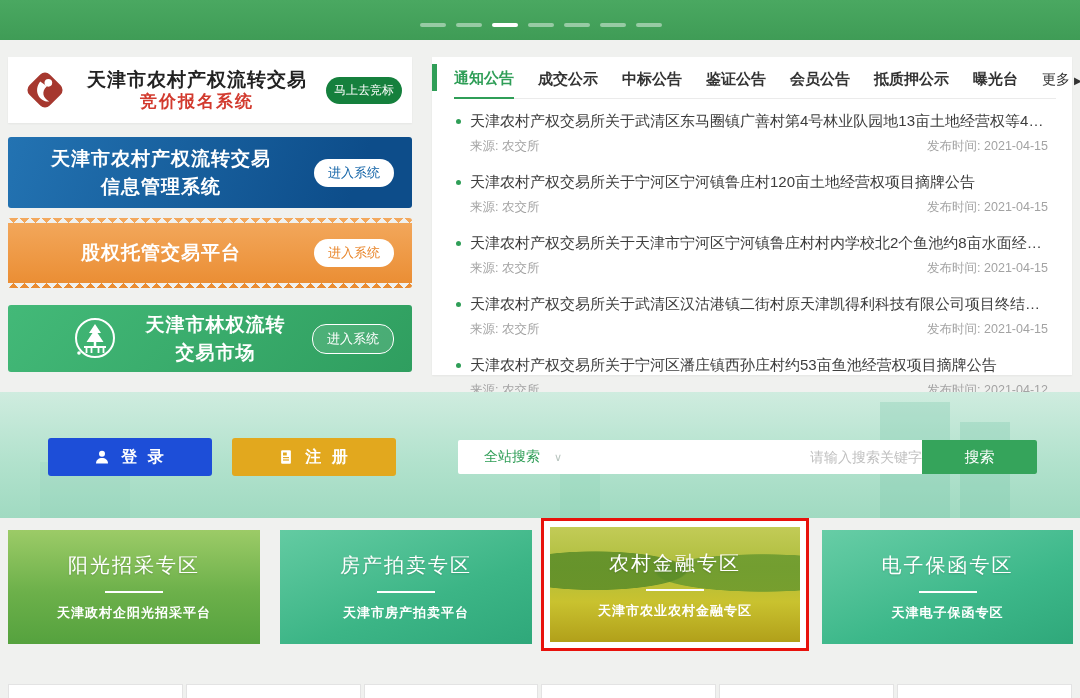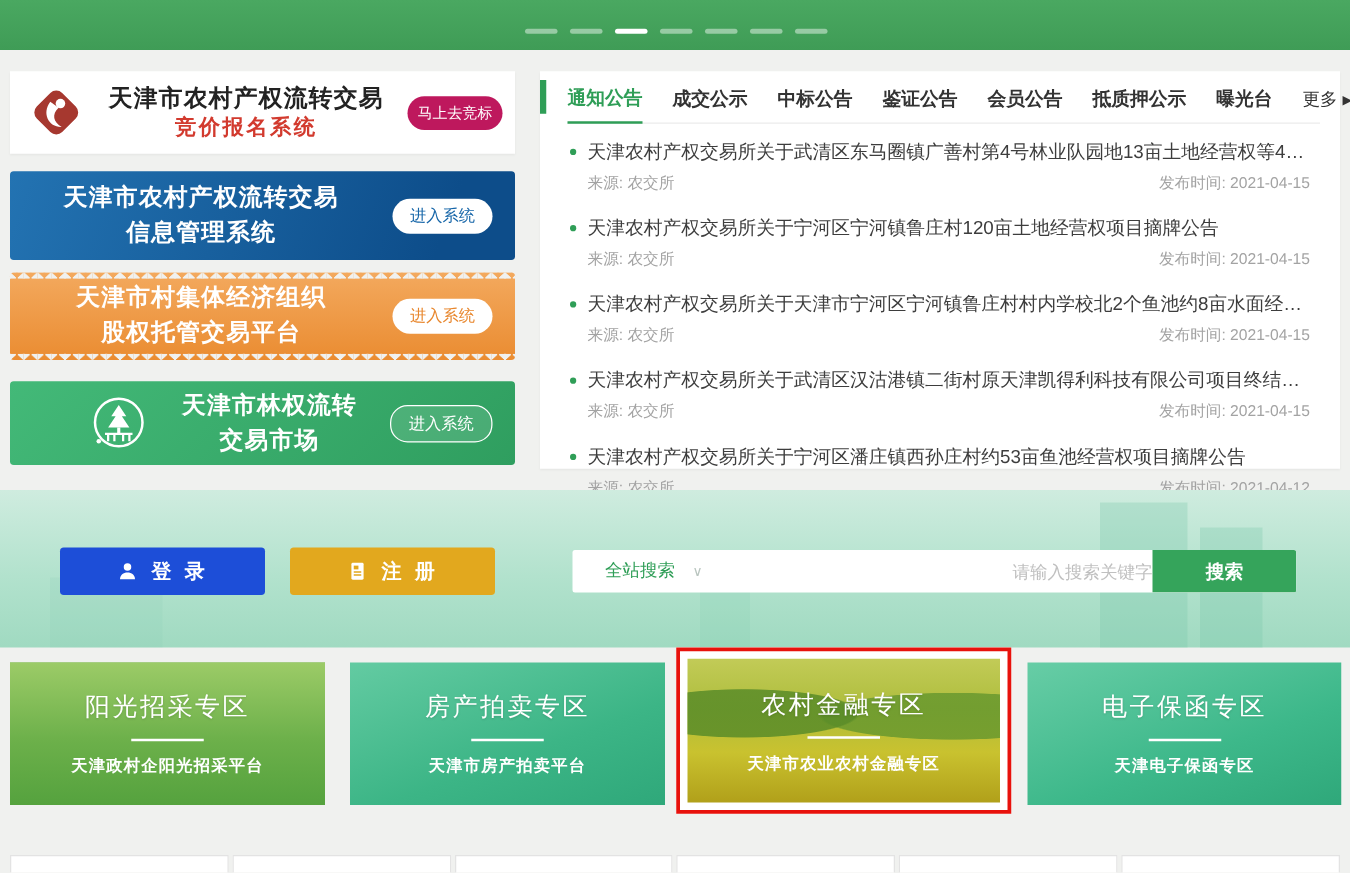--- a/index.html
+++ b/index.html
@@ -13,21 +13,21 @@
   .dash { width:26px; height:4px; border-radius:2px; background:rgba(255,255,255,.45); cursor:pointer; }
   .dash.active { background:#ffffff; }
 
   
   .left-col { position:absolute; left:8px; top:57px; width:404px; }
   .logo-card { background:#fff; height:66px; display:flex; align-items:center; padding:0 10px 0 14px; box-shadow:0 1px 2px rgba(0,0,0,.05); }
   .logo-mark { width:46px; height:46px; flex:0 0 46px; }
   .logo-titles { flex:1; text-align:center; line-height:1.25; }
   .logo-t1 { font-size:19px; font-weight:bold; color:#222; letter-spacing:1px; }
   .logo-t2 { font-size:17px; font-weight:bold; color:#d23a2e; letter-spacing:2px; }
-  .logo-cta { background:#be185d; color:#fff; font-size:12px; padding:5px 8px; border-radius:14px; border:none; cursor:pointer; white-space:nowrap; }
+  .logo-cta { background:#15803d; color:#fff; font-size:12px; padding:5px 8px; border-radius:14px; border:none; cursor:pointer; white-space:nowrap; }
 
   .banner { position:relative; display:flex; align-items:center; border-radius:3px; color:#fff; }
   .banner .b-text { flex:1; text-align:center; line-height:1.45; font-weight:bold; font-size:19px; letter-spacing:1px; }
   .b-btn { border:none; border-radius:14px; font-size:13px; padding:5px 14px; margin-right:18px; cursor:pointer; white-space:nowrap; }
 
   .banner-blue { margin-top:14px; height:71px; background:linear-gradient(110deg,#2373b2 0%,#0d4d8a 85%); }
   .banner-blue .b-btn { background:#fff; color:#1565a8; }
 
   .banner-orange { margin-top:10px; height:70px; background:linear-gradient(180deg,#f3a95e 0%,#ea8c31 100%); }
   .banner-orange::before, .banner-orange::after { content:""; position:absolute; left:0; right:0; height:5px;
@@ -65,21 +65,21 @@
     color:#fff; font-size:16px; font-weight:bold; letter-spacing:3px; display:flex; align-items:center; justify-content:center; gap:10px; cursor:pointer; }
   .btn-login { left:48px; background:#1d4ed8; }
   .btn-register { left:232px; background:#e2a81e; }
   .band-btn svg { width:18px; height:18px; }
 
   .searchbar { position:absolute; left:458px; top:440px; width:579px; height:34px; display:flex; background:#fff; border-radius:2px; overflow:hidden; }
   .scope { display:flex; align-items:center; gap:14px; padding:0 18px 0 26px; font-size:14px; color:#2f9e57; cursor:pointer; white-space:nowrap; }
   .scope .caret { color:#b9c5bf; font-size:11px; }
   .search-input { flex:1; border:none; outline:none; font-size:14px; text-align:right; color:#3b82f6; background:transparent; }
   .search-input::placeholder { color:#c0c0c0; }
-  .search-go { width:115px; border:none; background:#35a45b; color:#fff; font-size:15px; cursor:pointer;font-weight:bold; }
+  .search-go { width:115px; border:none; background:#35a45b; color:#fff; font-size:15px; cursor:pointer; }
 
   
   .zone { position:absolute; top:530px; height:114px; display:flex; flex-direction:column; align-items:center; justify-content:center;
     color:#fff; cursor:pointer; overflow:hidden; }
   .zone .z-title { font-size:20px; font-weight:normal; letter-spacing:2px; text-shadow:0 1px 2px rgba(0,0,0,.15); }
   .zone .z-line { width:58px; height:2px; background:#fff; margin:12px 0 11px; }
   .zone .z-sub { font-size:13px; font-weight:bold; letter-spacing:1px; }
   .hatch { background-image:repeating-linear-gradient(45deg,rgba(255,255,255,.07) 0 2px,transparent 2px 7px); }
   .zone1 { left:8px; width:252px;
     background:linear-gradient(180deg,#9ccb67 0%,#6cb04a 55%,#55a23e 100%),#6cb04a; }
@@ -133,21 +133,20 @@
   <div class="banner banner-blue">
     <span class="b-text">
       <div>天津市农村产权流转交易</div>
       <div>信息管理系统</div>
     </span>
     <button class="b-btn">进入系统</button>
   </div>
 
   <div class="banner banner-orange">
     <span class="b-text">
-      <div>天津市村集体经济组织</div>
       <div>股权托管交易平台</div>
     </span>
     <button class="b-btn">进入系统</button>
   </div>
 
   <div class="banner banner-green">
     <span class="tree-wrap">
       <svg viewBox="0 0 48 48" width="48" height="48" fill="none" stroke="#ffffff">
         <circle cx="24" cy="23" r="19" stroke-width="2"></circle>
         <path d="M24 9 l6 9 h-3.5 l6 9 h-17 l6 -9 h-3.5 z" fill="#ffffff" stroke="none"></path>

